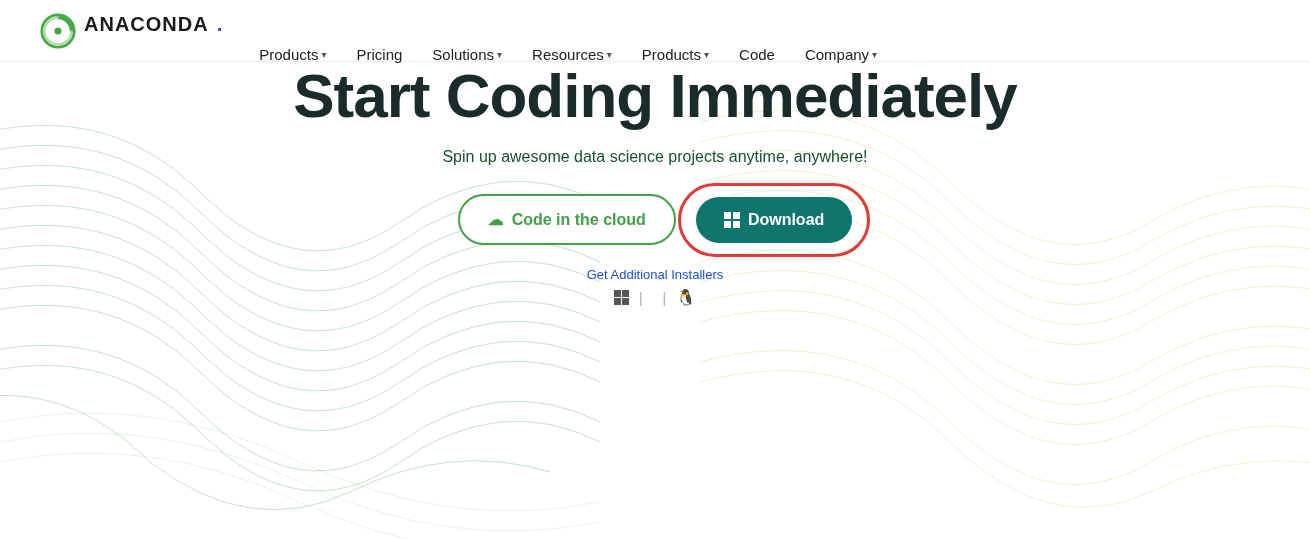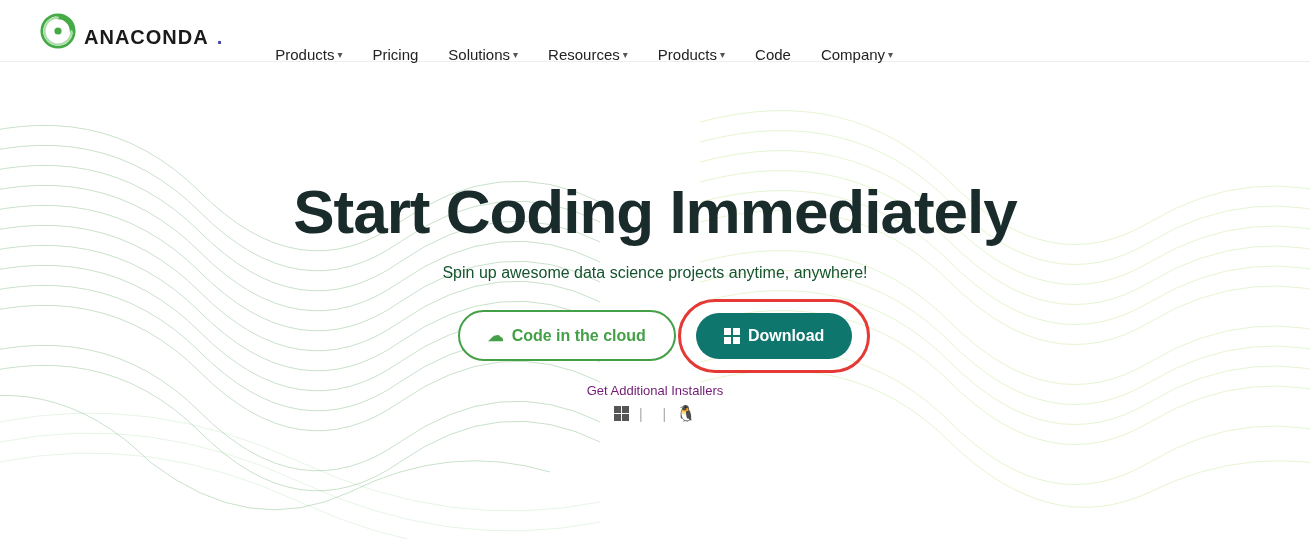--- a/index.html
+++ b/index.html
@@ -18,23 +18,23 @@
       align-items: center;
       padding: 0 40px;
       height: 62px;
       background: #fff;
       border-bottom: 1px solid #eee;
       position: relative;
       z-index: 10;
     }
     .logo-area {
       display: flex;
-      align-items: flex-end;
+      align-items: flex-start;
       gap: 8px;
-      margin-right: 40px;
+      margin-right: 24px;
     }
     .logo-icon {
       width: 36px;
       height: 36px;
     }
     .logo-text {
       font-size: 20px;
       font-weight: 700;
       color: #1a1a1a;
       letter-spacing: 1px;
@@ -78,21 +78,21 @@
 
     
     .hero {
       position: relative;
       width: 100%;
       height: 477px;
       background: #fff;
       display: flex;
       flex-direction: column;
       align-items: center;
-      justify-content: center;
+      justify-content: flex-start;
       overflow: hidden;
     }
 
     
     .wave-bg {
       position: absolute;
       top: 0; left: 0;
       width: 100%;
       height: 100%;
       pointer-events: none;
@@ -175,21 +175,21 @@
 
     .installers-area {
       display: flex;
       flex-direction: column;
       align-items: center;
       gap: 6px;
       margin-top: 4px;
     }
     .installers-label {
       font-size: 13px;
-      color: #701a75;
+      color: #1d4ed8;
       cursor: pointer;
     }
     .installers-icons {
       display: flex;
       align-items: center;
       gap: 10px;
     }
     .installer-icon {
       font-size: 18px;
       color: #555;

